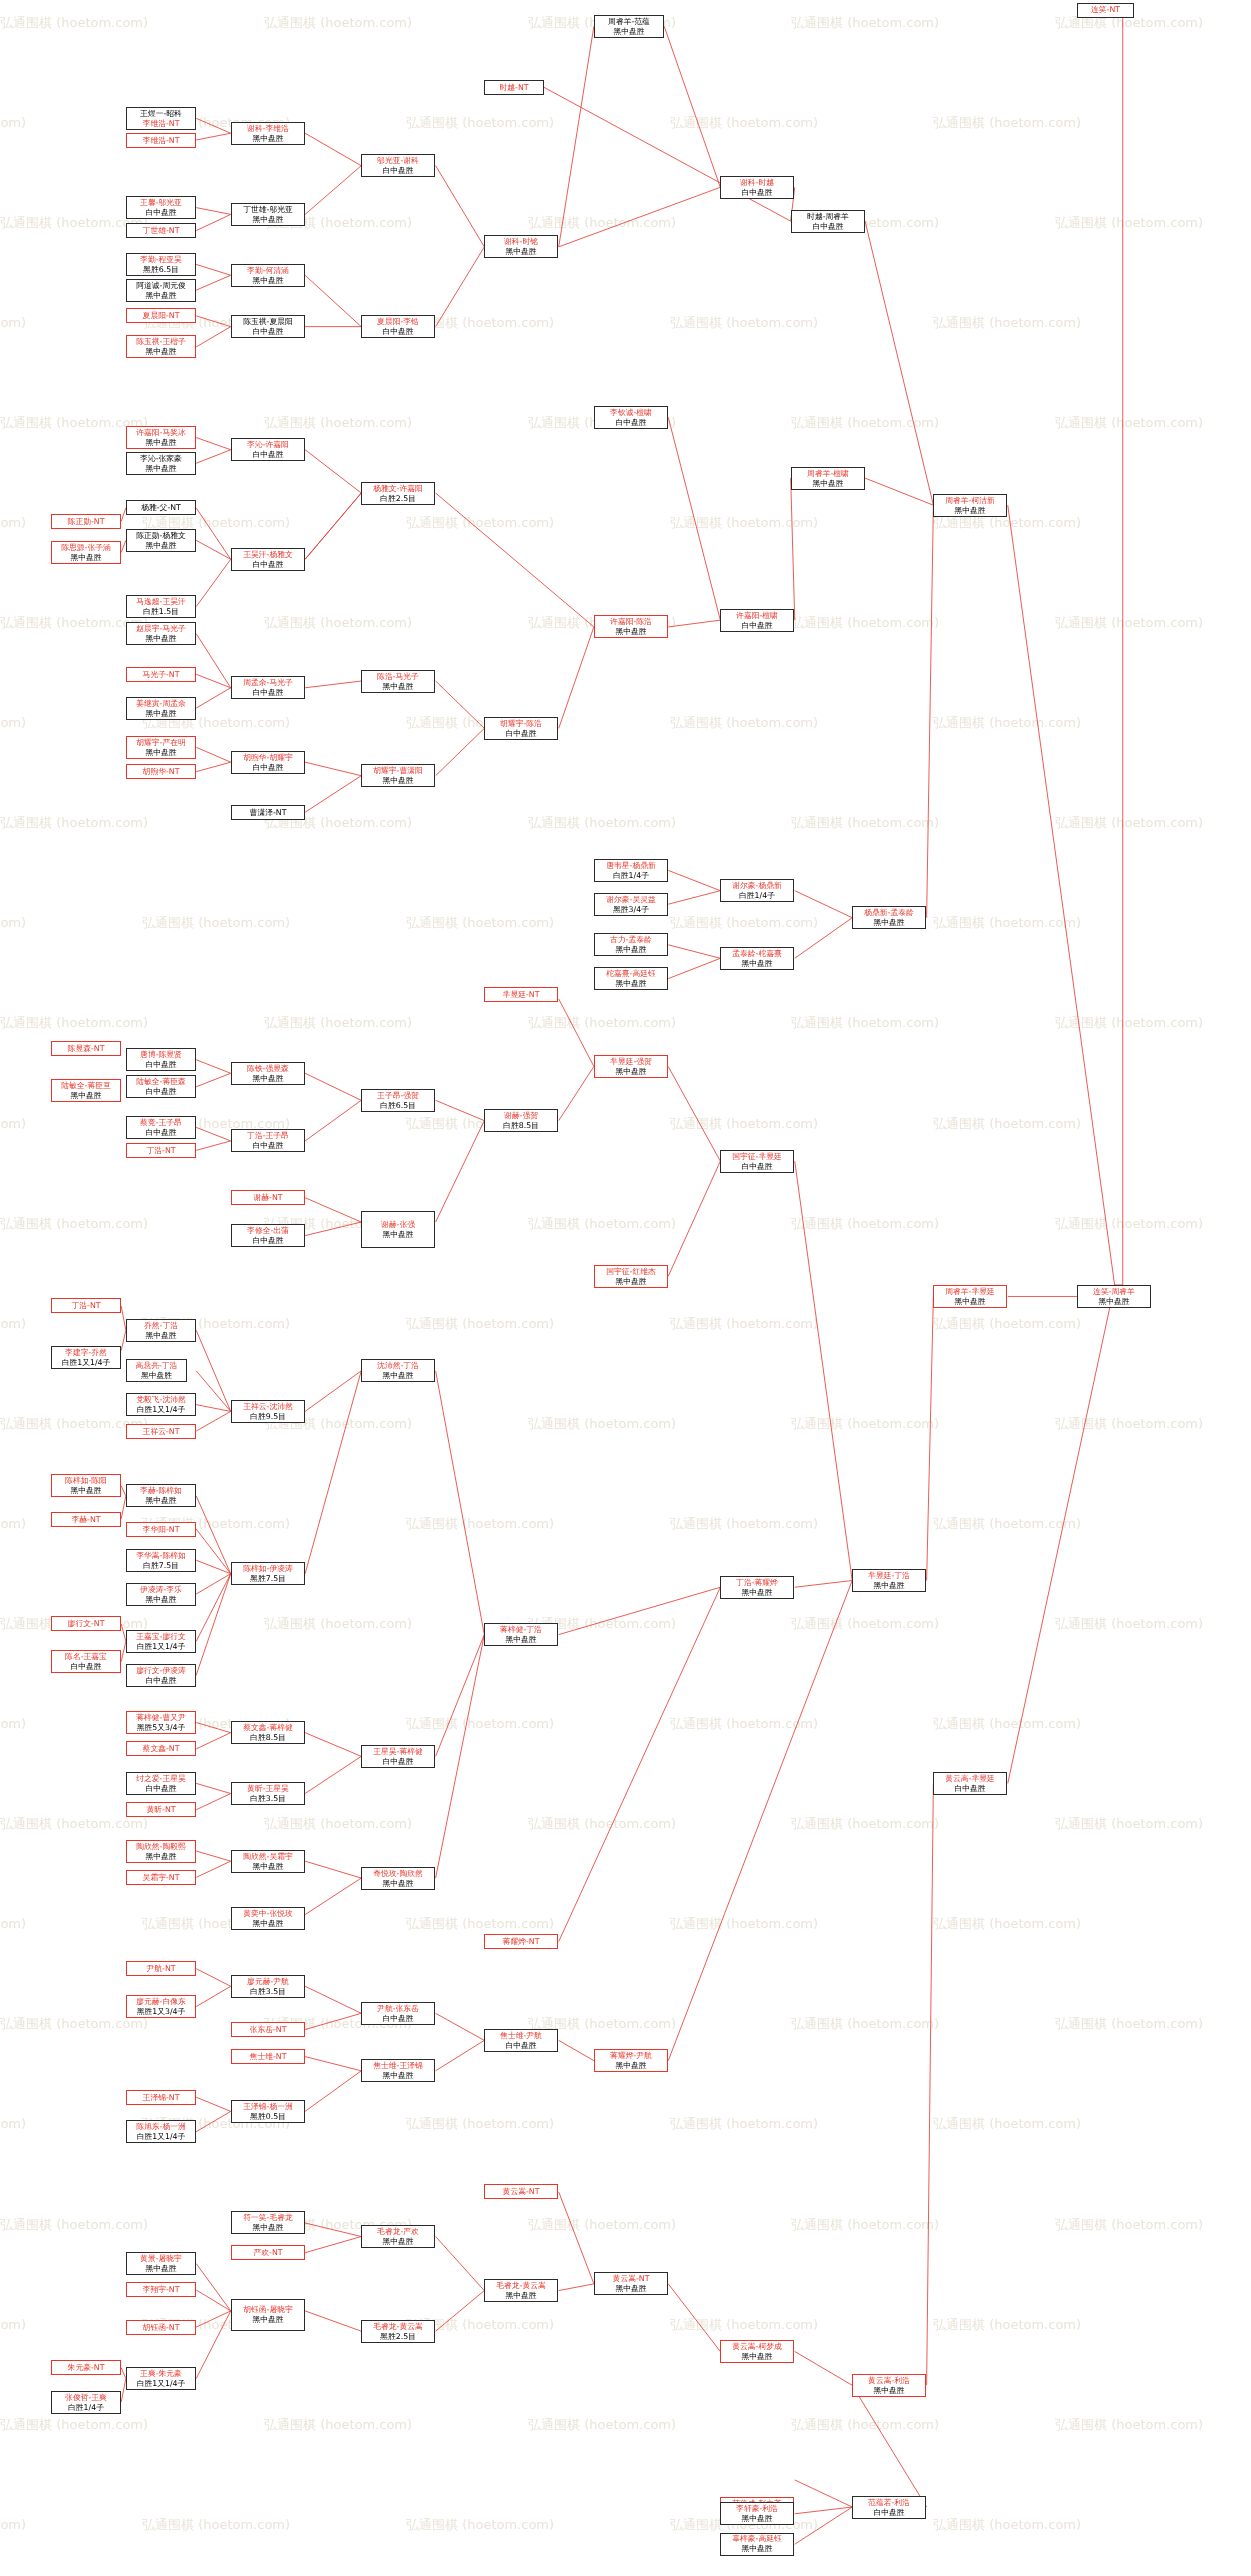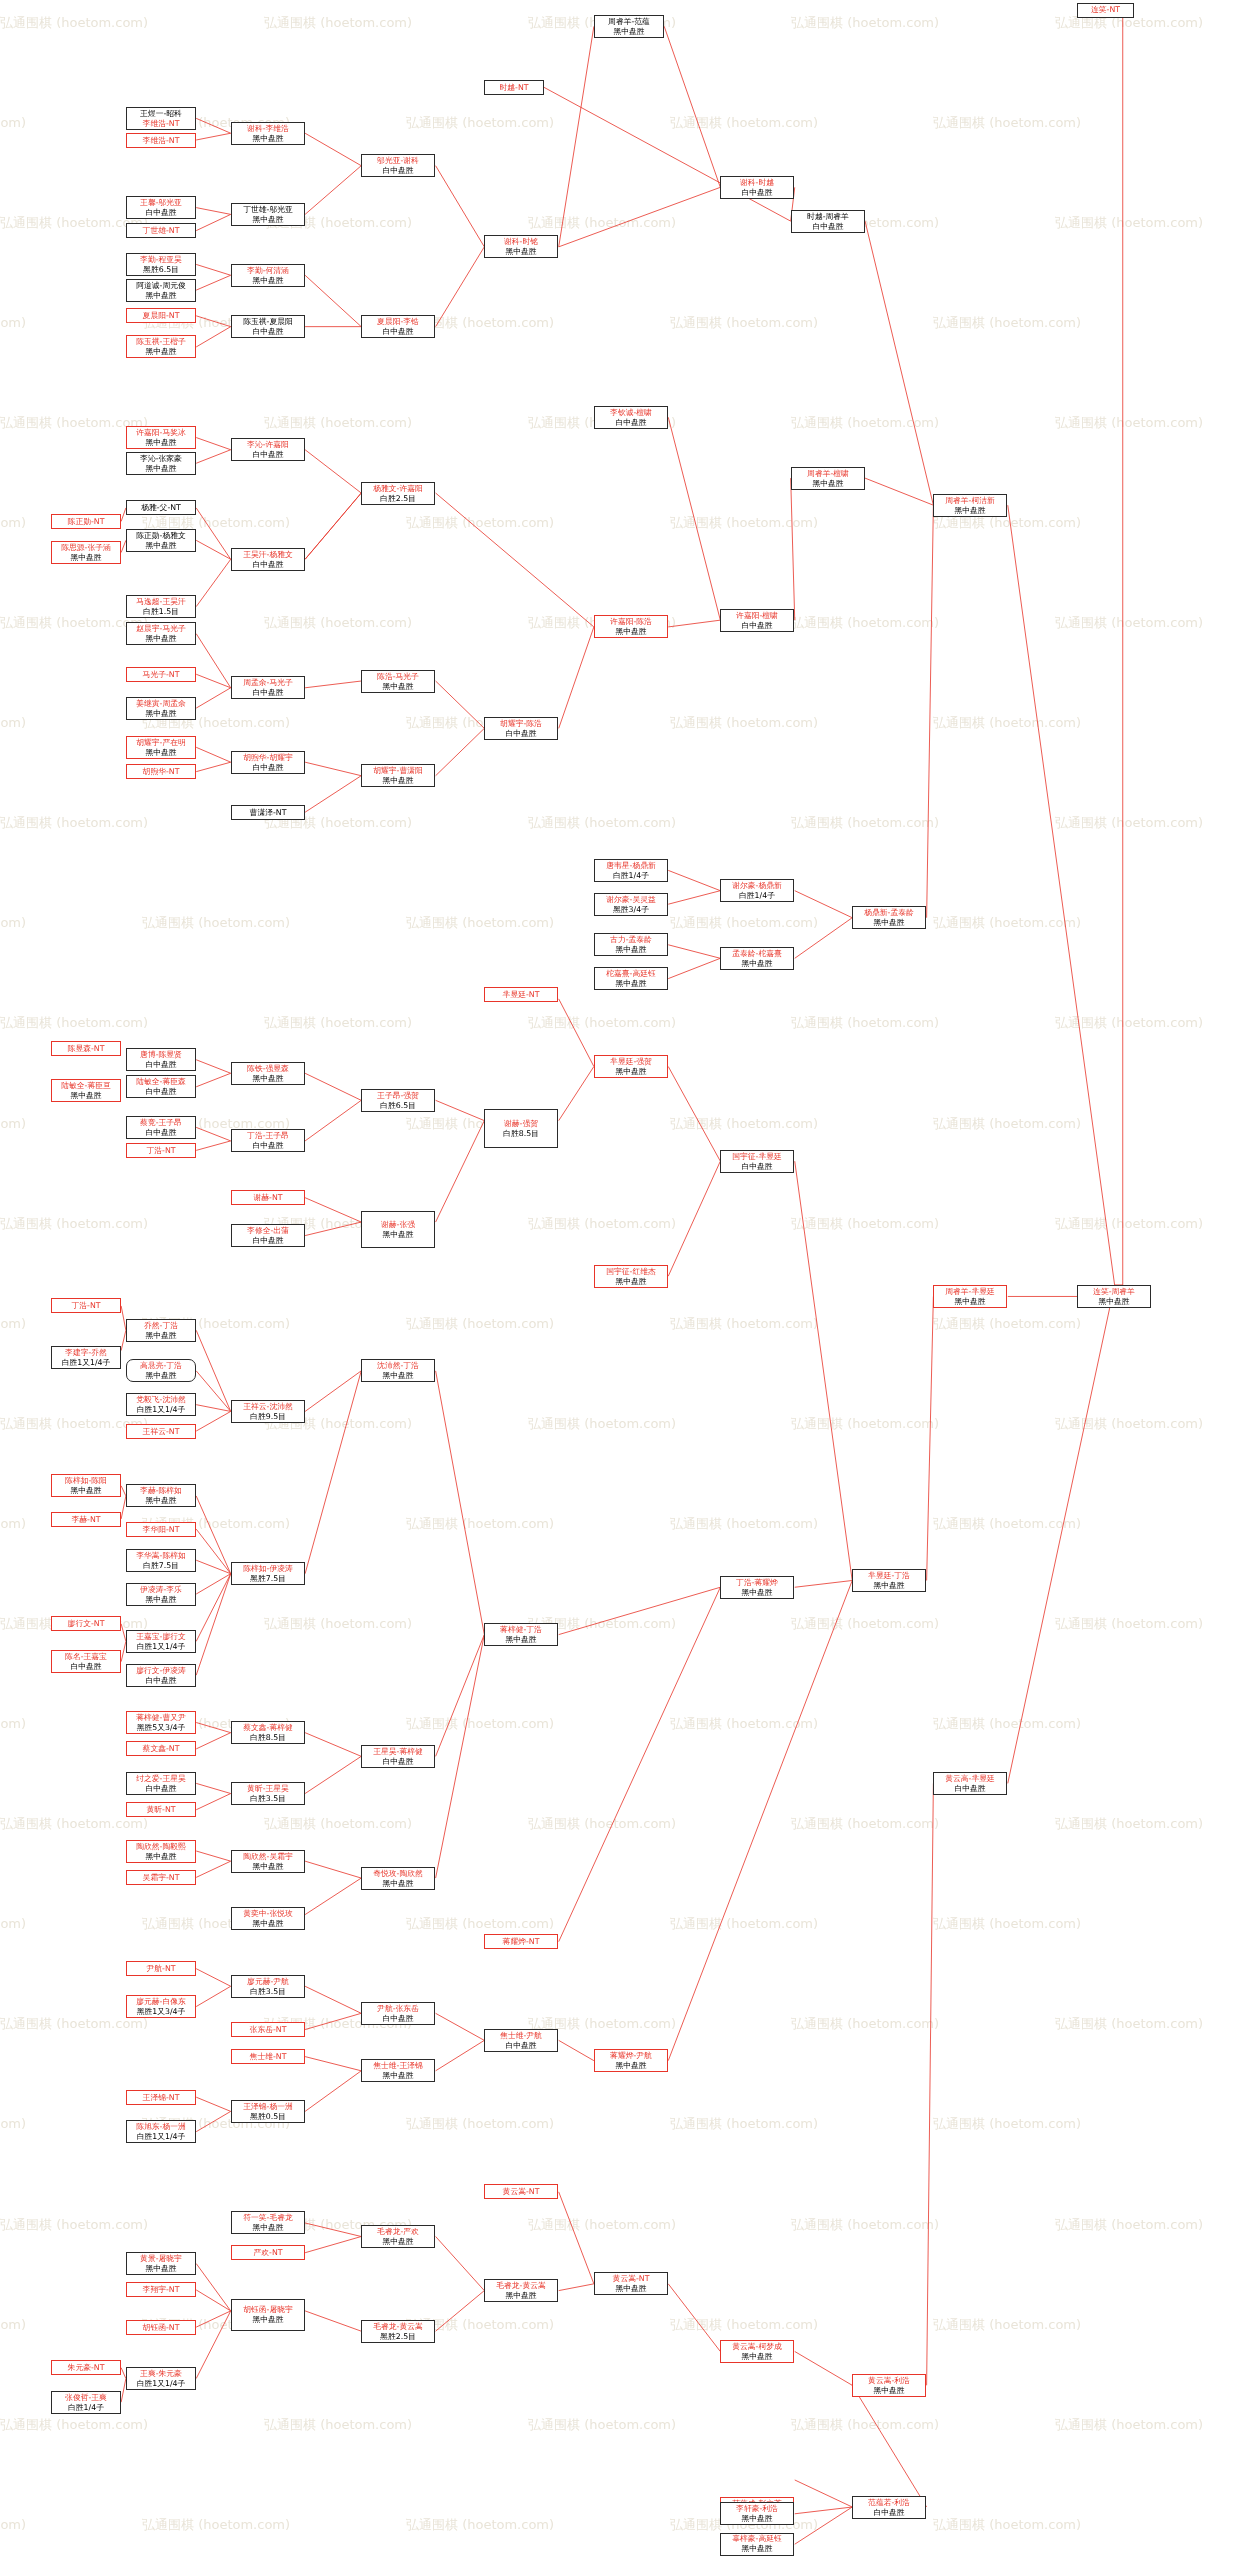--- a/index.html
+++ b/index.html
@@ -537,21 +537,21 @@
         <span class="l1 red">谢赫-NT</span>
       </div>
       <div class="node" style="left: 231px; top: 1224px; width: 74px; height: 23px;">
         <span class="l1 red">李修全-出蒲</span>
         <span class="l2">白中盘胜</span>
       </div>
       <div class="node" style="left: 361px; top: 1211px; width: 74px; height: 37px;">
         <span class="l1 red">谢赫-张强</span>
         <span class="l2">黑中盘胜</span>
       </div>
-      <div class="node" style="left: 484px; top: 1109px; width: 74px; height: 39px;">
+      <div class="node" style="left: 484px; top: 1109px; width: 74px; height: 23px;">
         <span class="l1 red">谢赫-强贺</span>
         <span class="l2">白胜8.5目</span>
       </div>
       <div class="node redborder" style="left: 594px; top: 1055px; width: 74px; height: 23px;">
         <span class="l1 red">芈昱廷-强贺</span>
         <span class="l2">黑中盘胜</span>
       </div>
       <div class="node redborder" style="left: 594px; top: 1265px; width: 74px; height: 23px;">
         <span class="l1 red">国宇征-红维杰</span>
         <span class="l2">黑中盘胜</span>
@@ -564,21 +564,21 @@
         <span class="l1 red">丁浩-NT</span>
       </div>
       <div class="node" style="left: 51px; top: 1339px; width: 70px; height: 23px; margin-top: 7px;">
         <span class="l1 red">李建字-乔然</span>
         <span class="l2">白胜1又1/4子</span>
       </div>
       <div class="node" style="left: 126px; top: 1319px; width: 70px; height: 23px;">
         <span class="l1 red">乔然-丁浩</span>
         <span class="l2">黑中盘胜</span>
       </div>
-      <div class="node" style="left: 126px; top: 1359px; width: 70px; height: 23px; border-radius: 7px;">
+      <div class="node" style="left: 126px; top: 1359px; width: 61px; height: 23px;">
         <span class="l1 red">高悬亮-丁浩</span>
         <span class="l2">黑中盘胜</span>
       </div>
       <div class="node" style="left: 126px; top: 1393px; width: 70px; height: 23px;">
         <span class="l1 red">党毅飞-沈沛然</span>
         <span class="l2">白胜1又1/4子</span>
       </div>
       <div class="node redborder" style="left: 126px; top: 1424px; width: 70px; height: 15px;">
         <span class="l1 red">王祥云-NT</span>
       </div>

